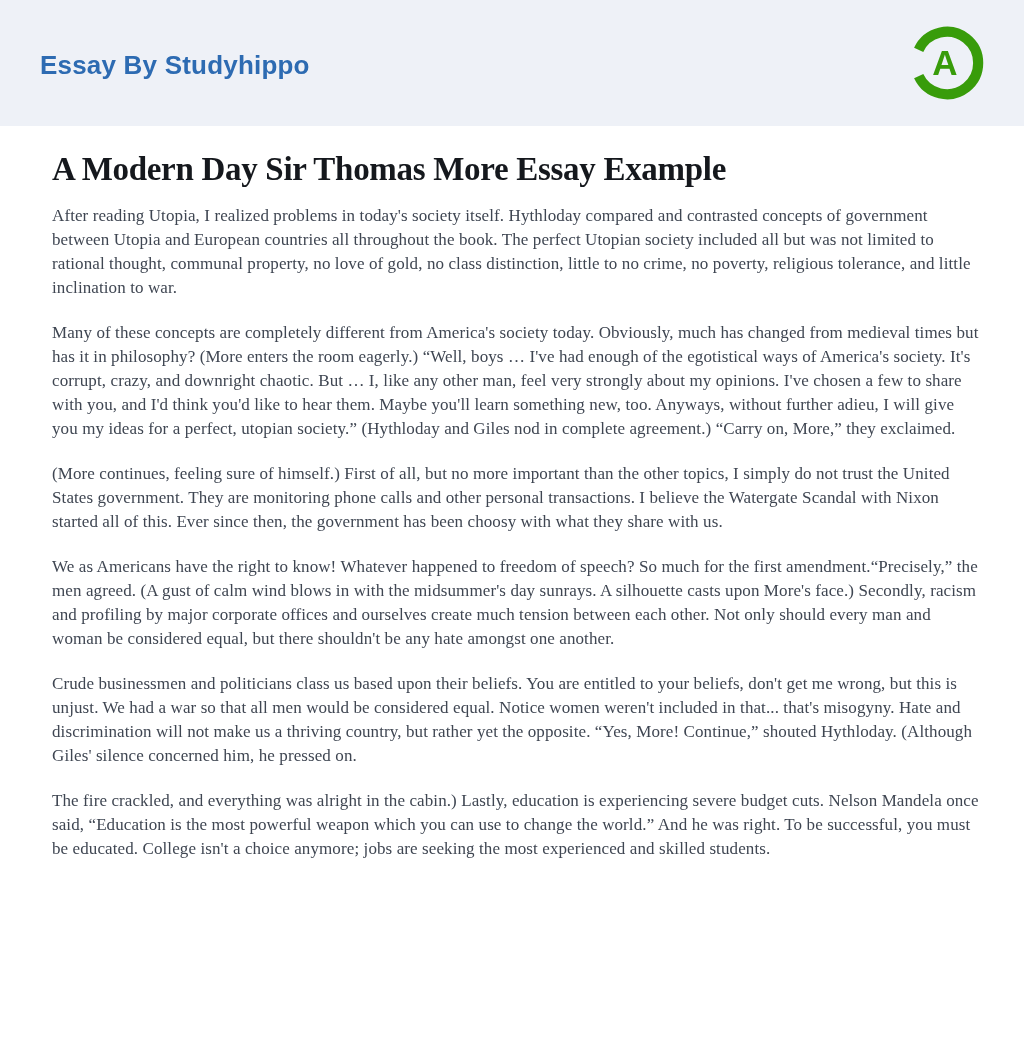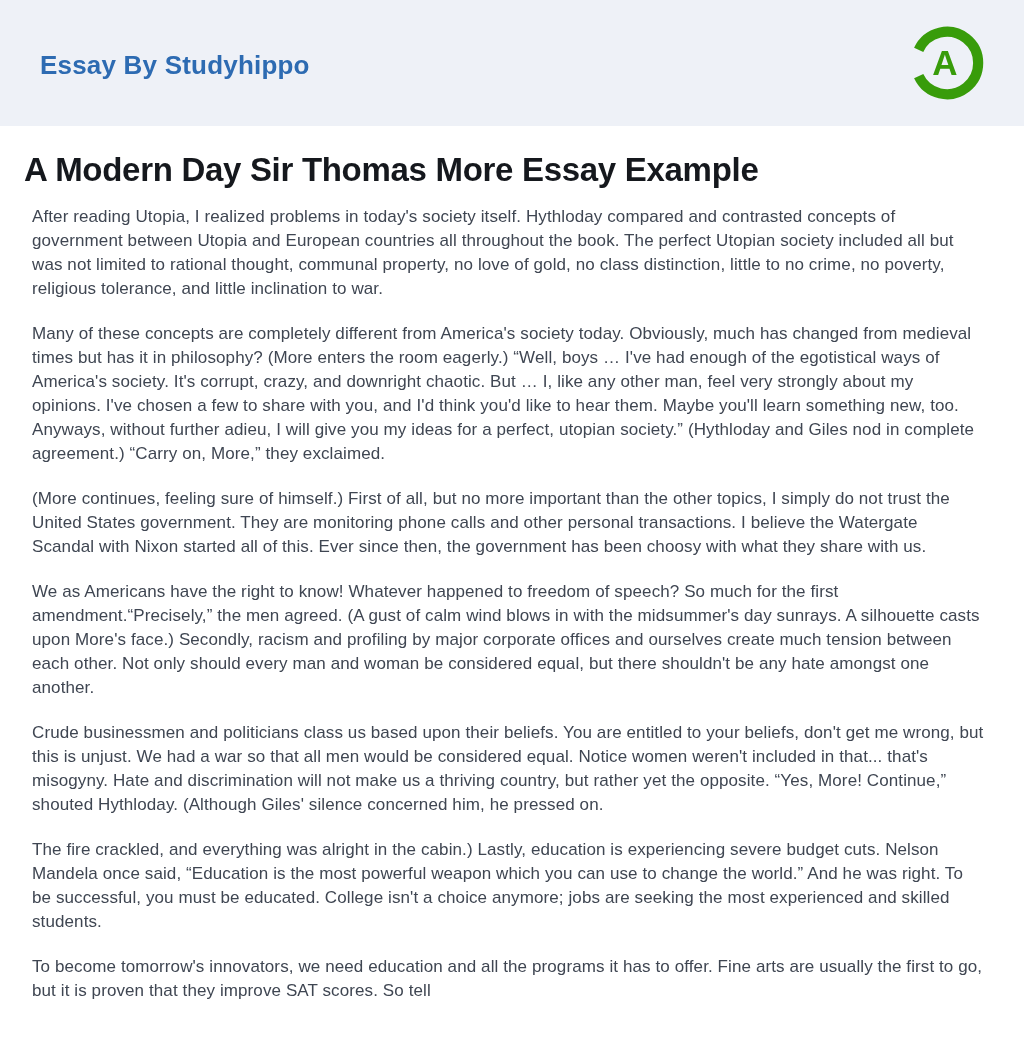--- a/index.html
+++ b/index.html
@@ -59,31 +59,32 @@
     position: absolute;
     top: 50%;
     left: 50%;
     transform: translate(-58%, -52%);
     font-size: 35px;
     font-weight: 700;
     color: var(--logo-green);
     line-height: 1;
   }
   .content {
-    padding: 25px 40px 0 24px;
+    padding: 25px 40px 0 52px;
+    font-family: Liberation Serif, serif;
   }
   .page-title {
     margin: 0 0 16px 0;
     font-size: 33px;
     font-weight: 700;
     letter-spacing: -0.3px;
     color: var(--title-color);
   }
   .essay-body p {
-    margin: 0 0 21px 8px;
+    margin: 0 0 21px 0;
     font-size: 17px;
     line-height: 24px;
     letter-spacing: 0.1px;
     color: var(--body-text);
   }
 </style>
 </head>
 <body>
 
 <div class="page">
@@ -102,17 +103,16 @@
 
   <div class="content">
     <h1 class="page-title">A Modern Day Sir Thomas More Essay Example</h1>
     <div class="essay-body">
       <p>After reading Utopia, I realized problems in today's society itself. Hythloday compared and contrasted concepts of government between Utopia and European countries all throughout the book. The perfect Utopian society included all but was not limited to rational thought, communal property, no love of gold, no class distinction, little to no crime, no poverty, religious tolerance, and little inclination to war.</p>
       <p>Many of these concepts are completely different from America's society today. Obviously, much has changed from medieval times but has it in philosophy? (More enters the room eagerly.) “Well, boys … I've had enough of the egotistical ways of America's society. It's corrupt, crazy, and downright chaotic. But … I, like any other man, feel very strongly about my opinions. I've chosen a few to share with you, and I'd think you'd like to hear them. Maybe you'll learn something new, too. Anyways, without further adieu, I will give you my ideas for a perfect, utopian society.” (Hythloday and Giles nod in complete agreement.) “Carry on, More,” they exclaimed.</p>
       <p>(More continues, feeling sure of himself.) First of all, but no more important than the other topics, I simply do not trust the United States government. They are monitoring phone calls and other personal transactions. I believe the Watergate Scandal with Nixon started all of this. Ever since then, the government has been choosy with what they share with us.</p>
       <p>We as Americans have the right to know! Whatever happened to freedom of speech? So much for the first amendment.“Precisely,” the men agreed. (A gust of calm wind blows in with the midsummer's day sunrays. A silhouette casts upon More's face.) Secondly, racism and profiling by major corporate offices and ourselves create much tension between each other. Not only should every man and woman be considered equal, but there shouldn't be any hate amongst one another.</p>
       <p>Crude businessmen and politicians class us based upon their beliefs. You are entitled to your beliefs, don't get me wrong, but this is unjust. We had a war so that all men would be considered equal. Notice women weren't included in that... that's misogyny. Hate and discrimination will not make us a thriving country, but rather yet the opposite. “Yes, More! Continue,” shouted Hythloday. (Although Giles' silence concerned him, he pressed on.</p>
       <p>The fire crackled, and everything was alright in the cabin.) Lastly, education is experiencing severe budget cuts. Nelson Mandela once said, “Education is the most powerful weapon which you can use to change the world.” And he was right. To be successful, you must be educated. College isn't a choice anymore; jobs are seeking the most experienced and skilled students.</p>
-      <p>To become tomorrow's innovators, we need education and all the programs it has to offer. Fine arts are usually the first to go, but it is proven that they improve SAT scores. So tell</p>
     </div>
   </div>
 
 </div>
 
 </body></html>

